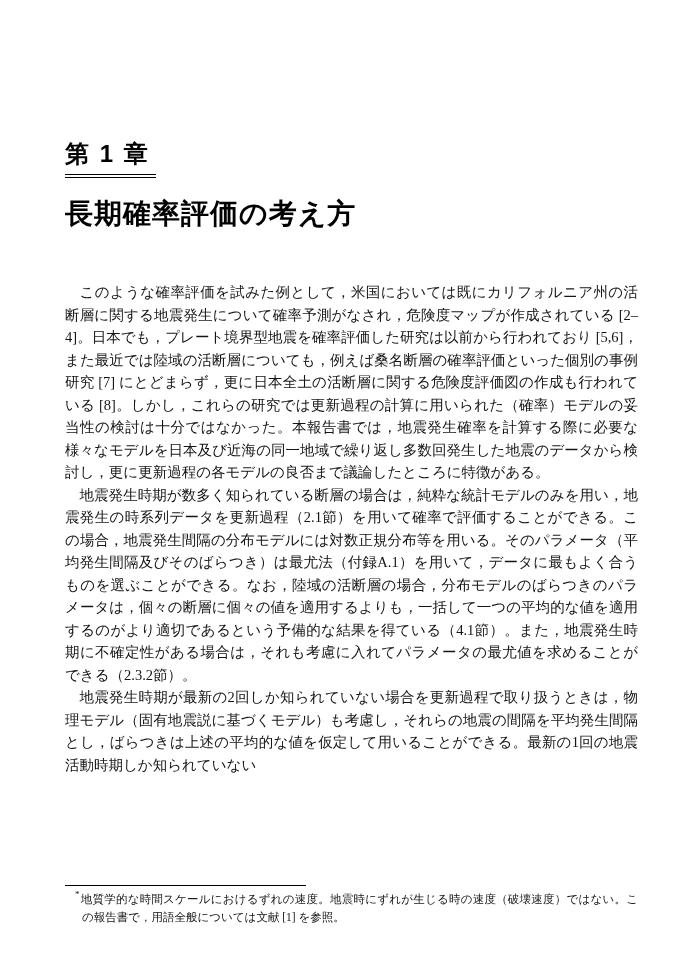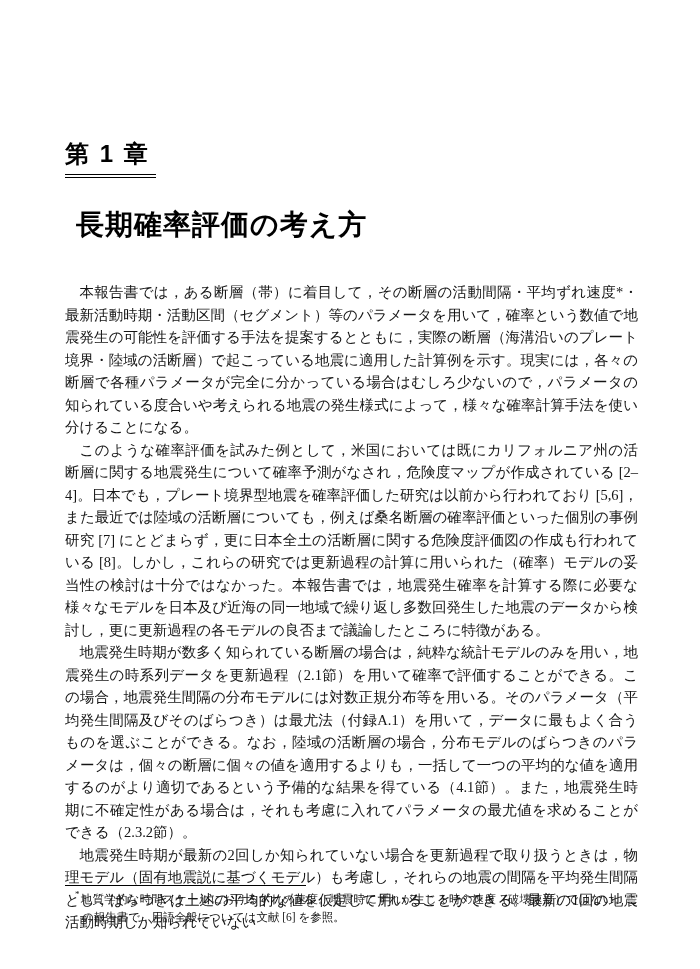--- a/index.html
+++ b/index.html
@@ -40,21 +40,21 @@
     position: absolute;
     left: 0;
     right: 0;
     bottom: -4px;
     border-bottom: 1px solid #000000;
   }
   .chapter-title {
     position: absolute;
     left: 65px;
     top: 196px;
-    margin: 11px;
+    margin: 0;
     font-family: "Liberation Sans", "DejaVu Sans", sans-serif;
     font-weight: bold;
     font-size: 28px;
     line-height: 1.3;
     letter-spacing: 1px;
     color: #000000;
     white-space: nowrap;
   }
   .body-text {
     position: absolute;
@@ -105,24 +105,23 @@
 
 <div class="page">
 
   <header class="chapter-head">
     <h1 class="chapter-label">第 1 章</h1>
   </header>
 
   <h2 class="chapter-title">長期確率評価の考え方</h2>
 
   <main class="body-text">
-    <p>本報告書では，ある断層（帯）に着目して，その断層の活動間隔・平均ずれ速度*・最新活動時期・活動区間（セグメント）等のパラメータを用いて，確率という数値で地震発生の可能性を評価する手法を提案するとともに，実際の断層（海溝沿いのプレート境界・陸域の活断層）で起こっている地震に適用した計算例を示す。現実には，各々の断層で各種パラメータが完全に分かっている場合はむしろ少ないので，パラメータの知られている度合いや考えられる地震の発生様式によって，様々な確率計算手法を使い分けることになる。</p>
     <p>このような確率評価を試みた例として，米国においては既にカリフォルニア州の活断層に関する地震発生について確率予測がなされ，危険度マップが作成されている [2–4]。日本でも，プレート境界型地震を確率評価した研究は以前から行われており [5,6]，また最近では陸域の活断層についても，例えば桑名断層の確率評価といった個別の事例研究 [7] にとどまらず，更に日本全土の活断層に関する危険度評価図の作成も行われている [8]。しかし，これらの研究では更新過程の計算に用いられた（確率）モデルの妥当性の検討は十分ではなかった。本報告書では，地震発生確率を計算する際に必要な様々なモデルを日本及び近海の同一地域で繰り返し多数回発生した地震のデータから検討し，更に更新過程の各モデルの良否まで議論したところに特徴がある。</p>
     <p>地震発生時期が数多く知られている断層の場合は，純粋な統計モデルのみを用い，地震発生の時系列データを更新過程（2.1節）を用いて確率で評価することができる。この場合，地震発生間隔の分布モデルには対数正規分布等を用いる。そのパラメータ（平均発生間隔及びそのばらつき）は最尤法（付録A.1）を用いて，データに最もよく合うものを選ぶことができる。なお，陸域の活断層の場合，分布モデルのばらつきのパラメータは，個々の断層に個々の値を適用するよりも，一括して一つの平均的な値を適用するのがより適切であるという予備的な結果を得ている（4.1節）。また，地震発生時期に不確定性がある場合は，それも考慮に入れてパラメータの最尤値を求めることができる（2.3.2節）。</p>
     <p>地震発生時期が最新の2回しか知られていない場合を更新過程で取り扱うときは，物理モデル（固有地震説に基づくモデル）も考慮し，それらの地震の間隔を平均発生間隔とし，ばらつきは上述の平均的な値を仮定して用いることができる。最新の1回の地震活動時期しか知られていない</p>
   </main>
 
   <footer class="footnote">
     <div class="footnote-rule"></div>
-    <p class="footnote-text"><sup>*</sup><span>地質学的な時間スケールにおけるずれの速度。地震時にずれが生じる時の速度（破壊速度）ではない。この報告書で，用語全般については文献 [6] を参照。</span></p>
+    <p class="footnote-text"><sup>*</sup><span>地質学的な時間スケールにおけるずれの速度。地震時にずれが生じる時の速度（破壊速度）ではない。この報告書で，用語全般については文献 [1] を参照。</span></p>
   </footer>
 
 </div>
 
 </body></html>

